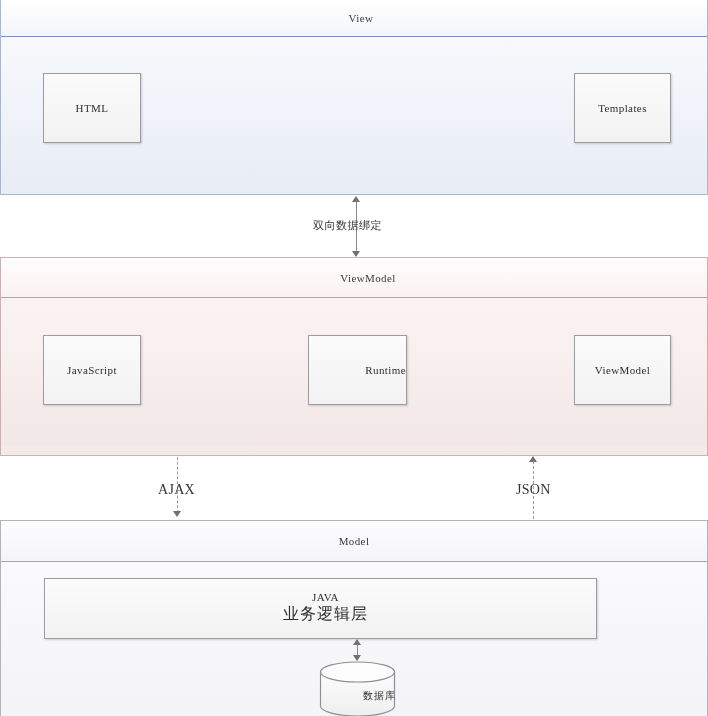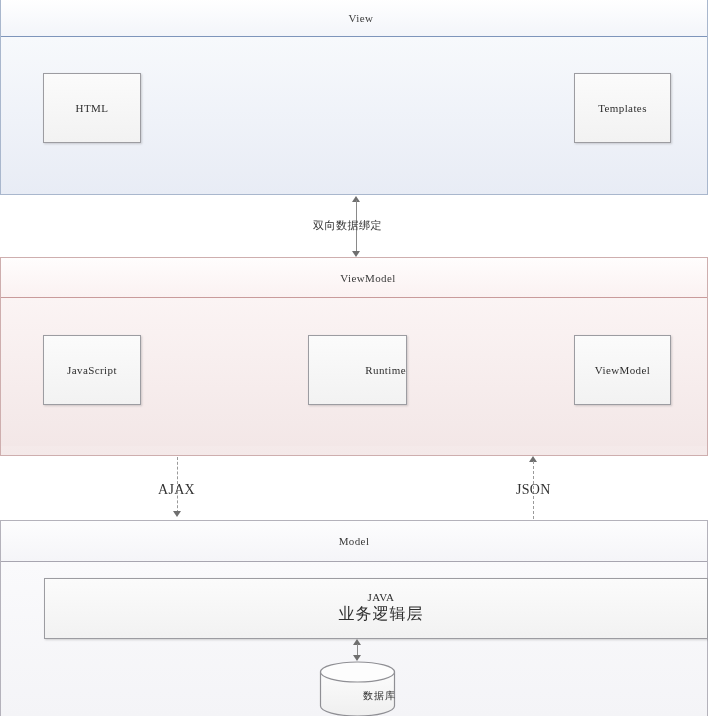--- a/index.html
+++ b/index.html
@@ -235,21 +235,21 @@
 
   <div class="conn">
     <div class="arrow-up" style="left:529px; top:456px;"></div>
     <div class="conn-line-dashed" style="left:533px; top:461px; height:58px;"></div>
     <div class="conn-label" style="left:516px; top:482px;">JSON</div>
   </div>
 
   <div class="layer layer-model">
     <div class="layer-header">Model</div>
     <div class="layer-body" style="top:41px; bottom:0;">
-      <div class="node node-wide" style="left:43px; top:16px; width:664px; height:61px;padding-left:10px;">
+      <div class="node node-wide" style="left:43px; top:16px; width:553px; height:61px;padding-left:10px;">
         <span>JAVA</span>
         <span class="node-line-cn">业务逻辑层</span>
       </div>
 
       <div class="conn">
         <div class="arrow-up" style="left:352px; top:77px;"></div>
         <div class="conn-line-solid" style="left:356px; top:82px; height:13px;"></div>
         <div class="arrow-down" style="left:352px; top:93px;"></div>
       </div>
 

